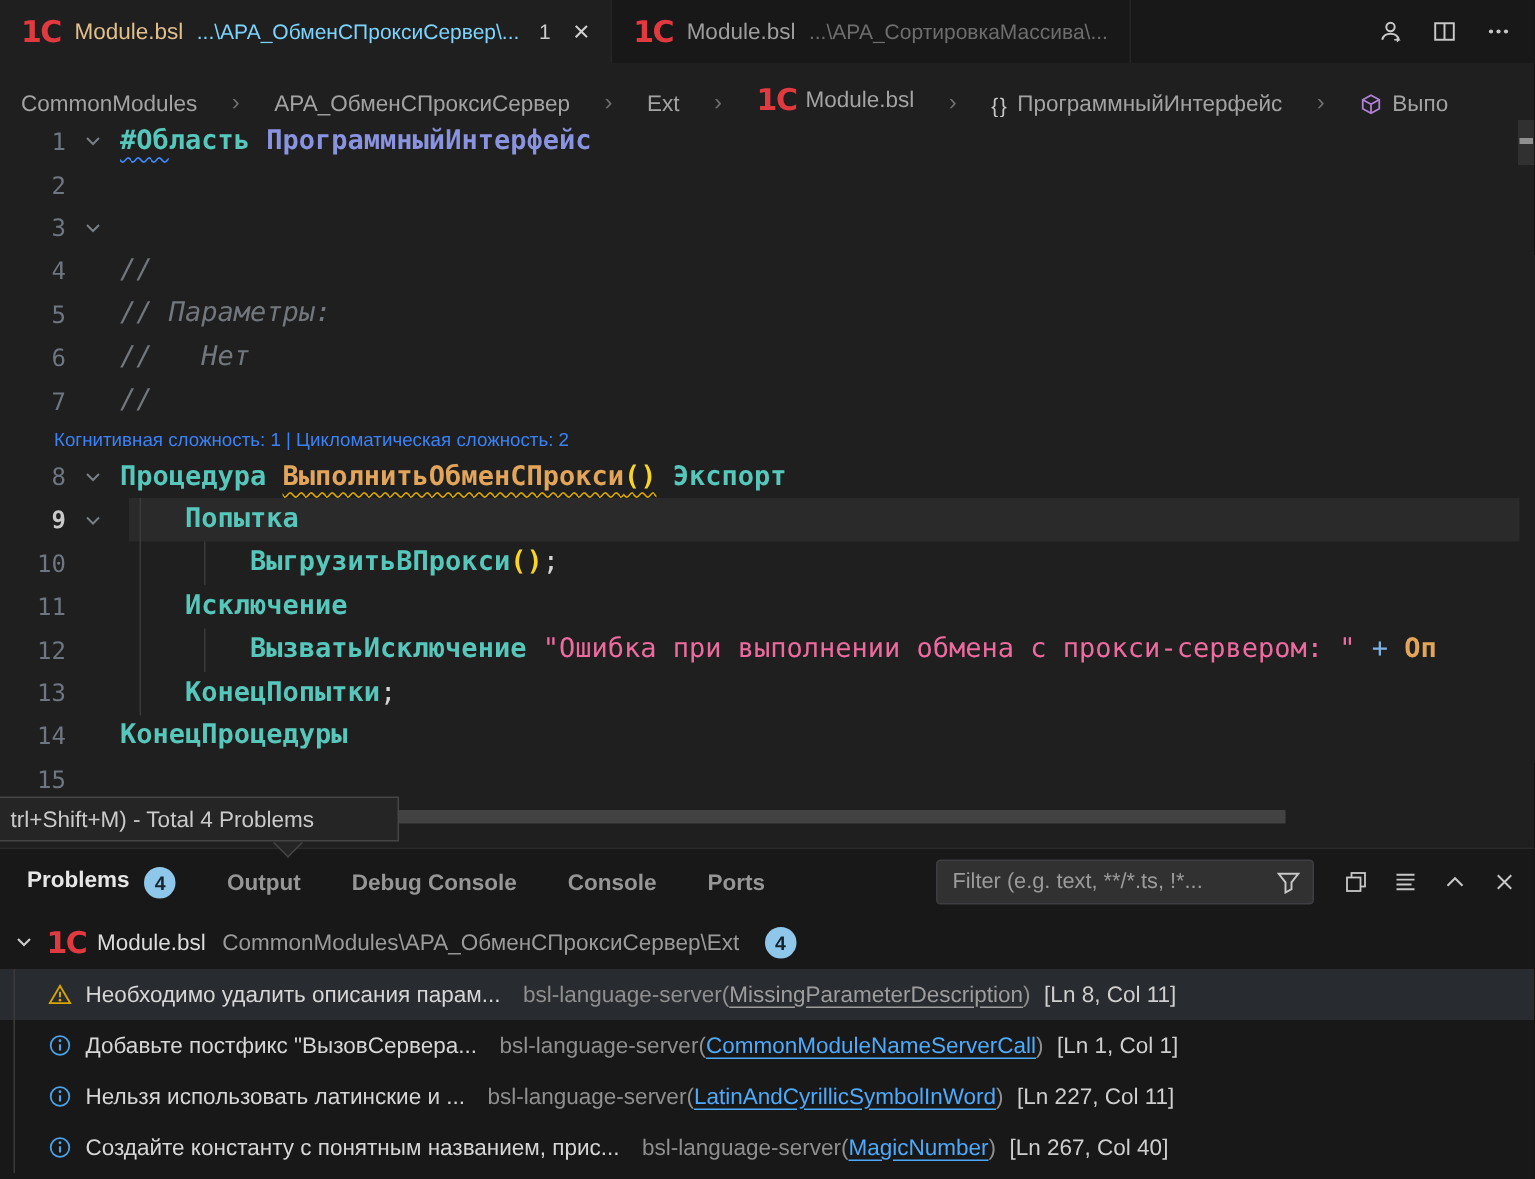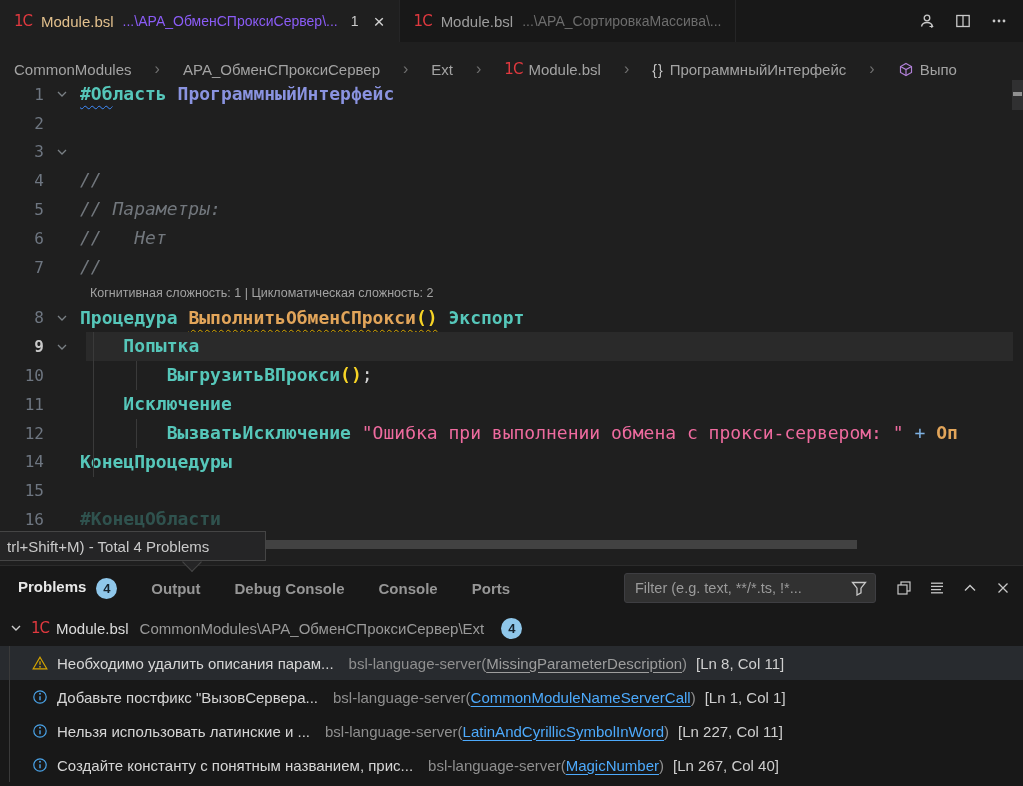--- a/index.html
+++ b/index.html
@@ -4,25 +4,25 @@
 <style>
   html,body{margin:0;padding:0;background:#111;}
   .app{position:relative;width:1023px;height:786px;overflow:hidden;background:#1f1f1f;
        font-family:"Liberation Sans",sans-serif;-webkit-font-smoothing:antialiased;}
 
   
   .tabbar{height:42px;display:flex;background:#181818;align-items:stretch;}
   .tab{display:flex;align-items:center;gap:9px;padding:0 14px;border-right:1px solid #252526;
        background:#181818;cursor:pointer;white-space:nowrap;}
   .tab.active{background:#1f1f1f;}
-  .logo1c{color:#e0393f;font-weight:normal;font-size:15px;letter-spacing:-1px;font-family:"DejaVu Sans",sans-serif;}
+  .logo1c{color:#e0393f;font-weight:bold;font-size:20px;letter-spacing:-1px;font-family:"DejaVu Sans",sans-serif;}
   .tab-label{font-size:15px;color:#9d9d9d;}
   .tab.active .tab-label{color:#e2c08d;}
   .tab-path{font-size:14px;color:#6d6d6d;max-width:240px;overflow:hidden;}
-  .tab.active .tab-path{color:#8b5cf6;text-align:right;}
+  .tab.active .tab-path{color:#7dd3fc;text-align:right;}
   .tab-badge{font-size:14px;color:#cccccc;margin-left:4px;}
   .tab-close{font-size:19px;color:#d0d0d0;margin-left:6px;line-height:1;}
   .actions{margin-left:auto;display:flex;align-items:center;gap:20px;padding:0 16px;}
   .actions svg{display:block;}
 
   
   .breadcrumb{height:36px;display:flex;align-items:flex-end;gap:23px;padding-left:14px;background:#1f1f1f;
       color:#a3a3a3;font-size:15px;white-space:nowrap;overflow:hidden;}
   .crumb{display:flex;align-items:center;gap:6px;cursor:pointer;}
   .crumb-sep{color:#6f6f6f;font-size:16px;}
@@ -30,22 +30,22 @@
 
   
   .editor{position:relative;height:487px;background:#1f1f1f;overflow:hidden;}
   .lines{position:absolute;top:2px;left:0;right:0;}
   .code-line{display:flex;height:28.8px;align-items:center;position:relative;}
   .code-line.active::before{content:'';position:absolute;left:86px;right:10px;top:0;bottom:0;background:#2a2a2a;}
   .gutter-num{width:44px;flex:none;text-align:right;color:#6e7681;font:16px "DejaVu Sans Mono",monospace;position:relative;}
   .code-line.active .gutter-num{color:#c9c9c9;font-weight:bold;}
   .fold-slot{width:36px;flex:none;display:flex;justify-content:center;position:relative;}
   .code{font:18px/28.8px "DejaVu Sans Mono",monospace;white-space:pre;position:relative;}
-  .codelens{height:22px;display:flex;align-items:center;padding-left:90px;
-      font-size:12.5px;color:#a3a3a3;}
+  .codelens{height:22px;display:flex;align-items:center;padding-left:36px;
+      font-size:12.5px;color:#3b82f6;}
   .tk-kw{color:#56c7ba;font-weight:bold;}
   .tk-id{color:#8a93e0;font-weight:bold;}
   .tk-cm{color:#72777d;font-style:italic;}
   .tk-fn{color:#e2a55a;font-weight:bold;}
   .tk-br{color:#f7d426;font-weight:bold;}
   .tk-pl{color:#d4d4d4;}
   .tk-str{color:#ef6b9f;}
   .tk-op{color:#7fb2e3;}
   .tk-dim{opacity:.3;}
   .tk-sq-warn{text-decoration:underline wavy #d7a600 1px;text-underline-offset:5px;}
@@ -247,20 +247,25 @@
         </div>
         <div class="code-line">
           <span class="gutter-num">11</span>
           <span class="fold-slot"></span>
           <span class="code"><span class="tk-pl">    </span><span class="tk-kw">Исключение</span></span>
         </div>
         <div class="code-line">
           <span class="gutter-num">12</span>
           <span class="fold-slot"></span>
           <span class="code"><span class="tk-pl">        </span><span class="tk-kw">ВызватьИсключение </span><span class="tk-str">"Ошибка при выполнении обмена с прокси-сервером: "</span><span class="tk-op"> + </span><span class="tk-fn">Оп</span></span>
+        </div>
+        <div class="code-line">
+          <span class="gutter-num">13</span>
+          <span class="fold-slot"></span>
+          <span class="code"><span class="tk-pl">    </span><span class="tk-kw">КонецПопытки</span><span class="tk-pl">;</span></span>
         </div>
         <div class="code-line">
           <span class="gutter-num">14</span>
           <span class="fold-slot"></span>
           <span class="code"><span class="tk-kw">КонецПроцедуры</span></span>
         </div>
         <div class="code-line">
           <span class="gutter-num">15</span>
           <span class="fold-slot"></span>
           <span class="code"></span>

